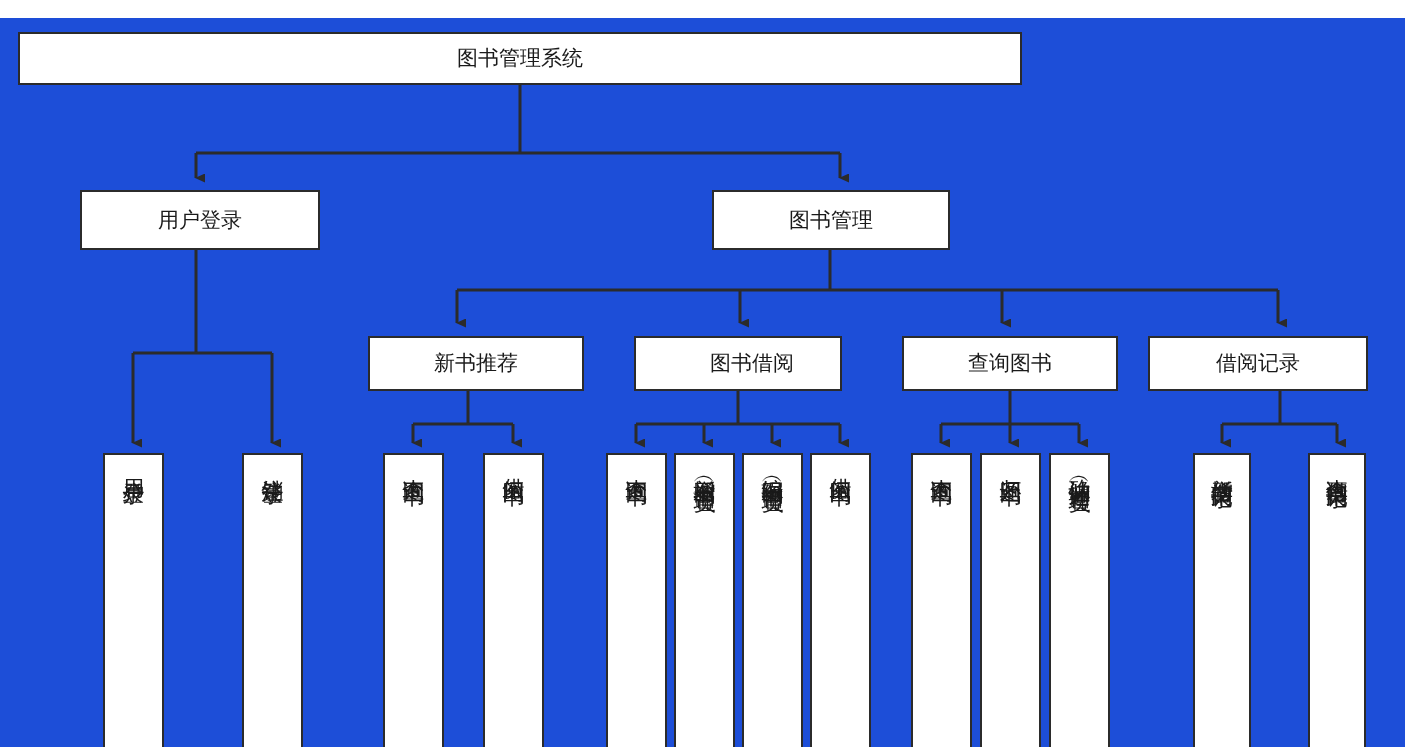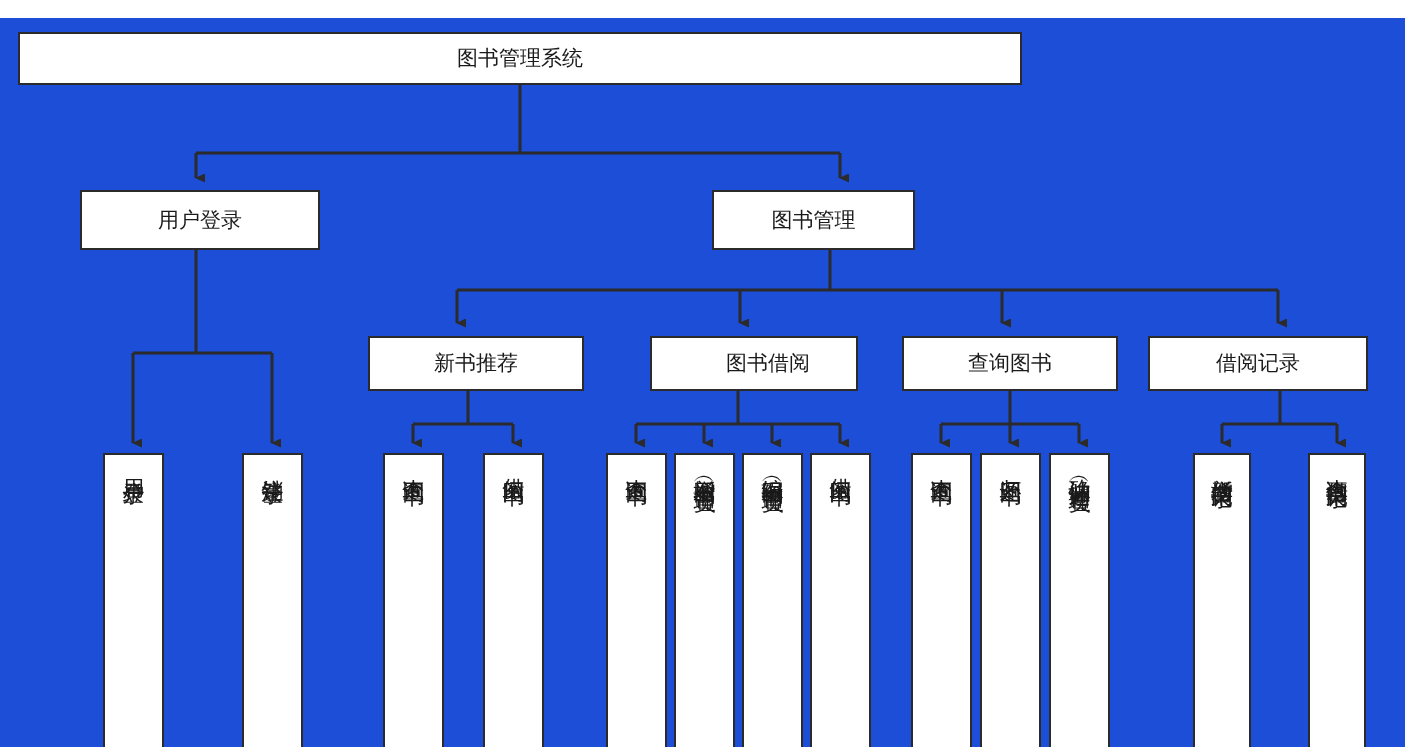--- a/index.html
+++ b/index.html
@@ -125,28 +125,28 @@
     </g>
   </svg>
 
   <div class="node-box h-node" style="left:18px; top:14px; width:1004px; height:53px;">
     <span class="node-label">图书管理系统</span>
   </div>
 
   <div class="node-box h-node" style="left:80px; top:172px; width:240px; height:60px;">
     <span class="node-label">用户登录</span>
   </div>
-  <div class="node-box h-node" style="left:712px; top:172px; width:203px; height:60px;">
+  <div class="node-box h-node" style="left:712px; top:172px; width:238px; height:60px;">
     <span class="node-label">图书管理</span>
   </div>
 
   <div class="node-box h-node" style="left:368px; top:318px; width:216px; height:55px;">
     <span class="node-label">新书推荐</span>
   </div>
-  <div class="node-box h-node" style="left:650px; top:318px; width:208px; height:55px;padding-left:28px;">
+  <div class="node-box h-node" style="left:634px; top:318px; width:208px; height:55px;padding-left:28px;">
     <span class="node-label">图书借阅</span>
   </div>
   <div class="node-box h-node" style="left:902px; top:318px; width:216px; height:55px;">
     <span class="node-label">查询图书</span>
   </div>
   <div class="node-box h-node" style="left:1148px; top:318px; width:220px; height:55px;">
     <span class="node-label">借阅记录</span>
   </div>
 
   <div class="node-box v-node" style="left:103px; top:435px; width:61px; height:300px;">

